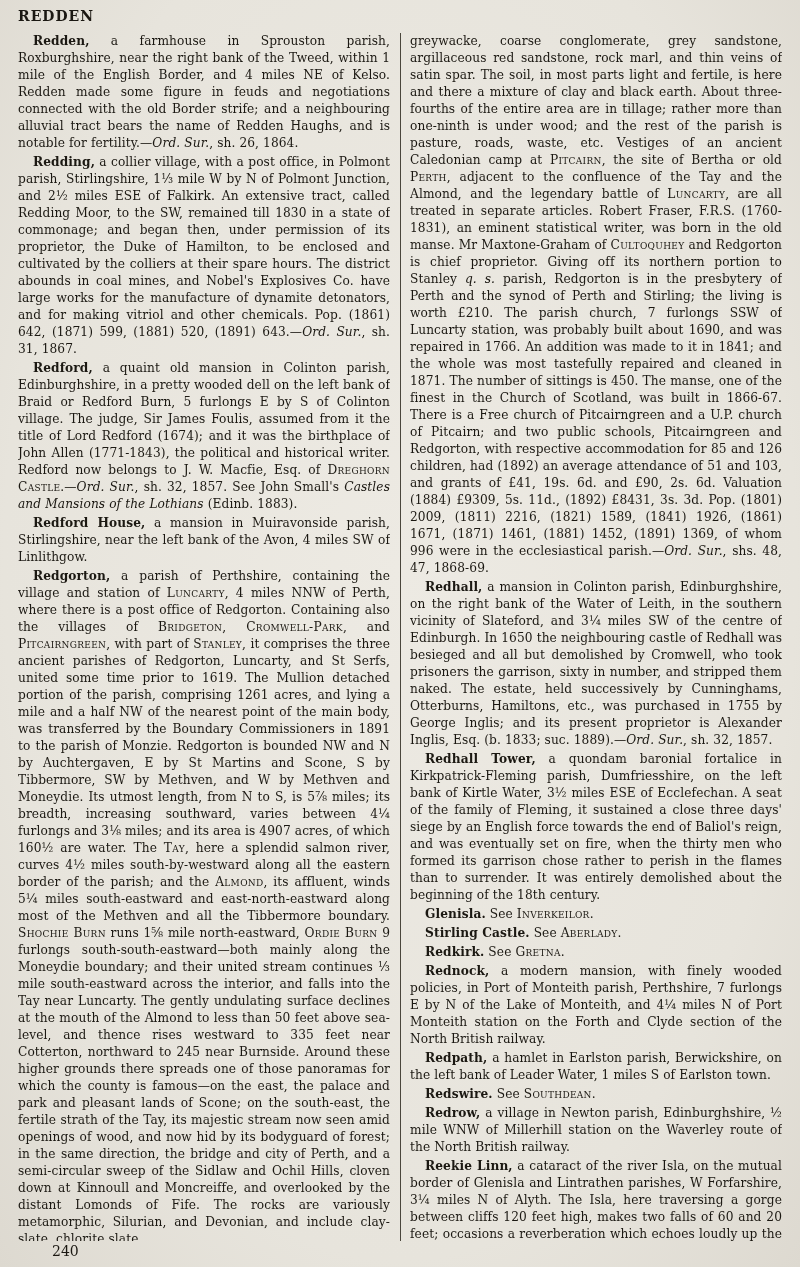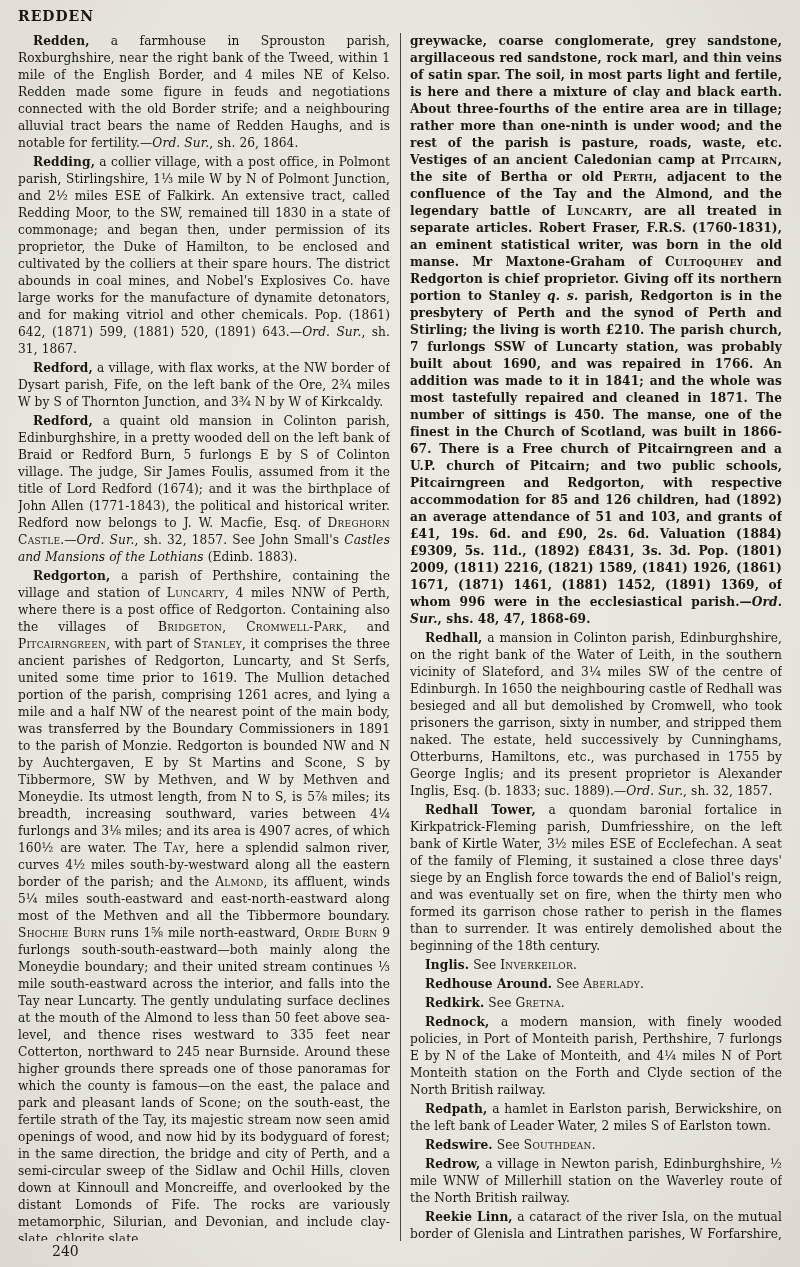--- a/index.html
+++ b/index.html
@@ -41,21 +41,21 @@
     line-height: 17px;
     letter-spacing: 0.1px;
   }
   .divider {
     width: 1px;
     background: #4a463c;
     margin: 0 9px 0 10px;
     flex: 0 0 1px;
   }
   p.entry { margin: 0 0 2px 0; text-indent: 15px; }
-  p.entry.continuation { text-indent: 0; font-weight: bold; }
+  p.entry.continuation { text-indent: 0; }
   span.b  { font-weight: bold; }
   span.i  { font-style: italic; }
   span.sc { font-variant: small-caps; letter-spacing: 0.3px; }
   .page-number {
     position: absolute;
     left: 52px; bottom: 8px;
     font-size: 14px;
   }
 </style>
 </head>
@@ -64,34 +64,34 @@
 <div class="page">
 
   <div class="running-heads">
     <div class="head">REDDEN</div>
   </div>
 
   <div class="columns">
     <div class="column" id="col-left">
         <p class="entry"><span class="b">Redden,</span><span> a farmhouse in Sprouston parish, Roxburghshire, near the right bank of the Tweed, within 1 mile of the English Border, and 4 miles NE of Kelso.  Redden made some figure in feuds and negotiations connected with the old Border strife; and a neighbouring alluvial tract bears the name of Redden Haughs, and is notable for fertility.—</span><span class="i">Ord. Sur.</span><span>, sh. 26, 1864.</span></p>
         <p class="entry"><span class="b">Redding,</span><span> a collier village, with a post office, in Polmont parish, Stirlingshire, 1⅓ mile W by N of Polmont Junction, and 2½ miles ESE of Falkirk.  An extensive tract, called Redding Moor, to the SW, remained till 1830 in a state of commonage; and began then, under permission of its proprietor, the Duke of Hamilton, to be enclosed and cultivated by the colliers at their spare hours.  The district abounds in coal mines, and Nobel's Explosives Co. have large works for the manufacture of dynamite detonators, and for making vitriol and other chemicals.  Pop. (1861) 642, (1871) 599, (1881) 520, (1891) 643.—</span><span class="i">Ord. Sur.</span><span>, sh. 31, 1867.</span></p>
-        <p class="entry"><span class="b">Redford,</span><span> a village, with flax works, at the NW border of Dysart parish, Fife, on the left bank of the Ore, 2¾ miles W by S of Thornton Junction, and 3¾ N by W of Kirkcaldy.</span></p>
         <p class="entry"><span class="b">Redford,</span><span> a quaint old mansion in Colinton parish, Edinburghshire, in a pretty wooded dell on the left bank of Braid or Redford Burn, 5 furlongs E by S of Colinton village.  The judge, Sir James Foulis, assumed from it the title of Lord Redford (1674); and it was the birthplace of John Allen (1771-1843), the political and historical writer.  Redford now belongs to J. W. Macfie, Esq. of </span><span class="sc">Dreghorn Castle</span><span>.—</span><span class="i">Ord. Sur.</span><span>, sh. 32, 1857. See John Small's </span><span class="i">Castles and Mansions of the Lothians</span><span> (Edinb. 1883).</span></p>
+        <p class="entry"><span class="b">Redford House,</span><span> a mansion in Muiravonside parish, Stirlingshire, near the left bank of the Avon, 4 miles SW of Linlithgow.</span></p>
         <p class="entry"><span class="b">Redgorton,</span><span> a parish of Perthshire, containing the village and station of </span><span class="sc">Luncarty</span><span>, 4 miles NNW of Perth, where there is a post office of Redgorton.  Containing also the villages of </span><span class="sc">Bridgeton</span><span>, </span><span class="sc">Cromwell-Park</span><span>, and </span><span class="sc">Pitcairngreen</span><span>, with part of </span><span class="sc">Stanley</span><span>, it comprises the three ancient parishes of Redgorton, Luncarty, and St Serfs, united some time prior to 1619.  The Mullion detached portion of the parish, comprising 1261 acres, and lying a mile and a half NW of the nearest point of the main body, was transferred by the Boundary Commissioners in 1891 to the parish of Monzie.  Redgorton is bounded NW and N by Auchtergaven, E by St Martins and Scone, S by Tibbermore, SW by Methven, and W by Methven and Moneydie.  Its utmost length, from N to S, is 5⅞ miles; its breadth, increasing southward, varies between 4¼ furlongs and 3⅛ miles; and its area is 4907 acres, of which 160½ are water.  The </span><span class="sc">Tay</span><span>, here a splendid salmon river, curves 4½ miles south-by-westward along all the eastern border of the parish; and the </span><span class="sc">Almond</span><span>, its affluent, winds 5¼ miles south-eastward and east-north-eastward along most of the Methven and all the Tibbermore boundary.  </span><span class="sc">Shochie Burn</span><span> runs 1⅝ mile north-eastward, </span><span class="sc">Ordie Burn</span><span> 9 furlongs south-south-eastward—both mainly along the Moneydie boundary; and their united stream continues ⅓ mile south-eastward across the interior, and falls into the Tay near Luncarty.  The gently undulating surface declines at the mouth of the Almond to less than 50 feet above sea-level, and thence rises westward to 335 feet near Cotterton, northward to 245 near Burnside.  Around these higher grounds there spreads one of those panoramas for which the county is famous—on the east, the palace and park and pleasant lands of Scone; on the south-east, the fertile strath of the Tay, its majestic stream now seen amid openings of wood, and now hid by its bodyguard of forest; in the same direction, the bridge and city of Perth, and a semi-circular sweep of the Sidlaw and Ochil Hills, cloven down at Kinnoull and Moncreiffe, and overlooked by the distant Lomonds of Fife.  The rocks are variously metamorphic, Silurian, and Devonian, and include clay-slate, chlorite slate,</span></p>
       </div>
     <div class="divider"></div>
     <div class="column" id="col-right">
         <p class="entry continuation"><span>greywacke, coarse conglomerate, grey sandstone, argillaceous red sandstone, rock marl, and thin veins of satin spar.  The soil, in most parts light and fertile, is here and there a mixture of clay and black earth.  About three-fourths of the entire area are in tillage; rather more than one-ninth is under wood; and the rest of the parish is pasture, roads, waste, etc.  Vestiges of an ancient Caledonian camp at </span><span class="sc">Pitcairn</span><span>, the site of Bertha or old </span><span class="sc">Perth</span><span>, adjacent to the confluence of the Tay and the Almond, and the legendary battle of </span><span class="sc">Luncarty</span><span>, are all treated in separate articles.  Robert Fraser, F.R.S. (1760-1831), an eminent statistical writer, was born in the old manse.  Mr Maxtone-Graham of </span><span class="sc">Cultoquhey</span><span> and Redgorton is chief proprietor.  Giving off its northern portion to Stanley </span><span class="i">q. s.</span><span> parish, Redgorton is in the presbytery of Perth and the synod of Perth and Stirling; the living is worth £210.  The parish church, 7 furlongs SSW of Luncarty station, was probably built about 1690, and was repaired in 1766.  An addition was made to it in 1841; and the whole was most tastefully repaired and cleaned in 1871.  The number of sittings is 450.  The manse, one of the finest in the Church of Scotland, was built in 1866-67.  There is a Free church of Pitcairngreen and a U.P. church of Pitcairn; and two public schools, Pitcairngreen and Redgorton, with respective accommodation for 85 and 126 children, had (1892) an average attendance of 51 and 103, and grants of £41, 19s. 6d. and £90, 2s. 6d.  Valuation (1884) £9309, 5s. 11d., (1892) £8431, 3s. 3d.  Pop. (1801) 2009, (1811) 2216, (1821) 1589, (1841) 1926, (1861) 1671, (1871) 1461, (1881) 1452, (1891) 1369, of whom 996 were in the ecclesiastical parish.—</span><span class="i">Ord. Sur.</span><span>, shs. 48, 47, 1868-69.</span></p>
         <p class="entry"><span class="b">Redhall,</span><span> a mansion in Colinton parish, Edinburghshire, on the right bank of the Water of Leith, in the southern vicinity of Slateford, and 3¼ miles SW of the centre of Edinburgh.  In 1650 the neighbouring castle of Redhall was besieged and all but demolished by Cromwell, who took prisoners the garrison, sixty in number, and stripped them naked.  The estate, held successively by Cunninghams, Otterburns, Hamiltons, etc., was purchased in 1755 by George Inglis; and its present proprietor is Alexander Inglis, Esq. (b. 1833; suc. 1889).—</span><span class="i">Ord. Sur.</span><span>, sh. 32, 1857.</span></p>
         <p class="entry"><span class="b">Redhall Tower,</span><span> a quondam baronial fortalice in Kirkpatrick-Fleming parish, Dumfriesshire, on the left bank of Kirtle Water, 3½ miles ESE of Ecclefechan.  A seat of the family of Fleming, it sustained a close three days' siege by an English force towards the end of Baliol's reign, and was eventually set on fire, when the thirty men who formed its garrison chose rather to perish in the flames than to surrender.  It was entirely demolished about the beginning of the 18th century.</span></p>
-        <p class="entry"><span class="b">Inglis.</span><span>  See </span><span class="sc">Inverkeilor</span><span>.</span></p>
-        <p class="entry"><span class="b">Redhouse Around.</span><span>  See </span><span class="sc">Aberlady</span><span>.</span></p>
+        <p class="entry"><span class="b">Glenisla.</span><span>  See </span><span class="sc">Inverkeilor</span><span>.</span></p>
+        <p class="entry"><span class="b">Stirling Castle.</span><span>  See </span><span class="sc">Aberlady</span><span>.</span></p>
         <p class="entry"><span class="b">Redkirk.</span><span>  See </span><span class="sc">Gretna</span><span>.</span></p>
         <p class="entry"><span class="b">Rednock,</span><span> a modern mansion, with finely wooded policies, in Port of Monteith parish, Perthshire, 7 furlongs E by N of the Lake of Monteith, and 4¼ miles N of Port Monteith station on the Forth and Clyde section of the North British railway.</span></p>
-        <p class="entry"><span class="b">Redpath,</span><span> a hamlet in Earlston parish, Berwickshire, on the left bank of Leader Water, 2 miles S of Earlston town.</span></p>
+        <p class="entry"><span class="b">Redpath,</span><span> a hamlet in Earlston parish, Berwickshire, on the left bank of Leader Water, 1 miles S of Earlston town.</span></p>
         <p class="entry"><span class="b">Redswire.</span><span>  See </span><span class="sc">Southdean</span><span>.</span></p>
         <p class="entry"><span class="b">Redrow,</span><span> a village in Newton parish, Edinburghshire, ½ mile WNW of Millerhill station on the Waverley route of the North British railway.</span></p>
         <p class="entry"><span class="b">Reekie Linn,</span><span> a cataract of the river Isla, on the mutual border of Glenisla and Lintrathen parishes, W Forfarshire, 3¼ miles N of Alyth.  The Isla, here traversing a gorge between cliffs 120 feet high, makes two falls of 60 and 20 feet; occasions a reverberation which echoes loudly up the flanking cliffs; and sends up from the abyss such clouds of spray as hang over it in almost perpetual smoke-like vapour.  Fine masses of wood crown the cliffs; and a rustic tower, on the</span></p>
       </div>
   </div>
 
   <div class="page-number">240</div>
 
 </div>
 

